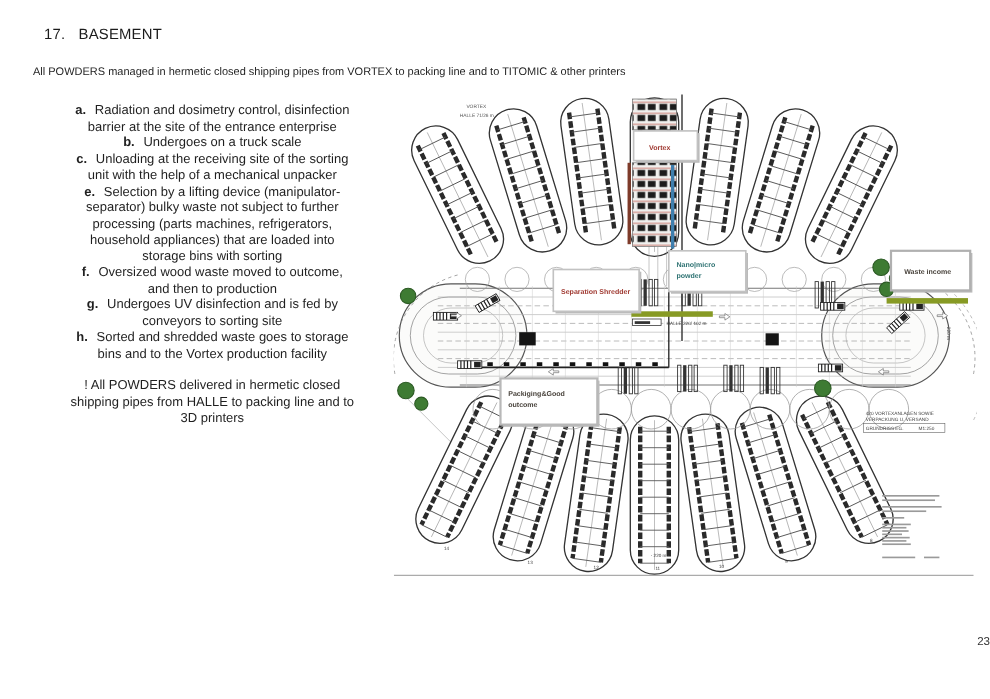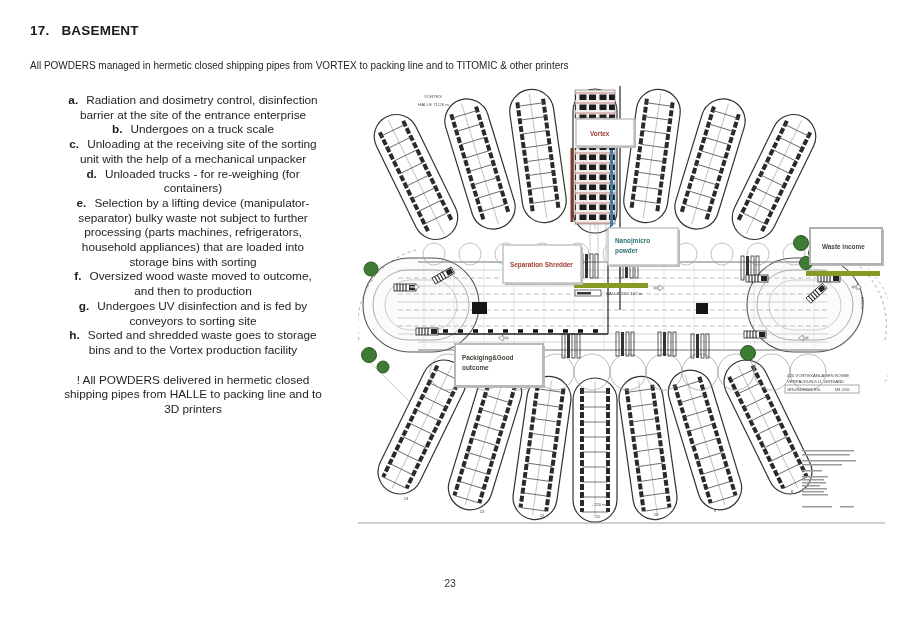--- a/index.html
+++ b/index.html
@@ -1,25 +1,25 @@
 <!DOCTYPE html>
 <html><head>
 <meta charset="utf-8">
 <style>
   html,body{margin:0;padding:0}
   body{width:900px;height:635px;background:#fff;position:relative;overflow:hidden;
        font-family:"Liberation Sans",sans-serif;color:#1f1f1f;}
-  .title{position:absolute;left:30px;top:23px;font-size:13.5px;font-weight:700;color:#1b1b1b;letter-spacing:.2px}
+  .title{position:absolute;left:40px;top:23px;font-size:13.5px;font-weight:400;color:#1b1b1b;letter-spacing:.2px}
   .title .num{margin-right:12px}
   .subtitle{position:absolute;left:30px;top:60px;font-size:10px;color:#1f1f1f}
   .list{position:absolute;left:64px;top:93px;width:258px;text-align:center;
         font-size:11.8px;line-height:14.7px;color:#1f1f1f}
   .li b{font-weight:700;margin-right:8px}
   .note{margin-top:15px}
-  .pagenum{position:absolute;left:0;top:577px;width:900px;text-align:center;font-size:10.5px;color:#333}
+  .pagenum{position:absolute;left:0;top:577px;width:900px;text-align:right;font-size:10.5px;color:#333}
   .plan{position:absolute;left:358px;top:82px}
   svg text{font-family:"Liberation Sans",sans-serif}
   .tiny{fill:#555;font-size:4.4px}
   .ann{fill:#3d3d3d;font-size:4.3px}
   .podnum{fill:#444;font-size:4.2px;text-anchor:middle}
   .boxlabel-red{fill:#a03b33;font-size:6.4px;font-weight:700}
   .boxlabel-teal{fill:#2e7272;font-size:6.4px;font-weight:600}
   .boxlabel-dark{fill:#4a443d;font-size:6.4px;font-weight:600}
 </style>
 </head>
@@ -27,21 +27,20 @@
 
 <div class="title">
   <span class="num">17.</span><span>BASEMENT</span>
 </div>
 <div class="subtitle">All POWDERS managed in hermetic closed shipping pipes from VORTEX to packing line and to TITOMIC &amp; other printers</div>
 
 <div class="list">
   <div class="li"><b>a.</b><span>Radiation and dosimetry control, disinfection barrier at the site of the entrance enterprise</span></div>
   <div class="li"><b>b.</b><span>Undergoes on a truck scale</span></div>
   <div class="li"><b>c.</b><span>Unloading at the receiving site of the sorting unit with the help of a mechanical unpacker</span></div>
-  <div class="li"><b>d.</b><span>Unloaded trucks - for re-weighing (for containers)</span></div>
   <div class="li"><b>e.</b><span>Selection by a lifting device (manipulator-separator) bulky waste not subject to further processing (parts machines, refrigerators, household appliances) that are loaded into storage bins with sorting</span></div>
   <div class="li"><b>f.</b><span>Oversized wood waste moved to outcome, and then to production</span></div>
   <div class="li"><b>g.</b><span>Undergoes UV disinfection and is fed by conveyors to sorting site</span></div>
   <div class="li"><b>h.</b><span>Sorted and shredded waste goes to storage bins and to the Vortex production facility</span></div>
   <div class="note">! All POWDERS delivered in hermetic closed shipping pipes from HALLE to packing line and to 3D printers</div>
 </div>
 
 <svg class="plan" width="530" height="480" viewBox="0 0 530 480">
   <defs>
     <pattern id="mach" width="20" height="10" patternUnits="userSpaceOnUse">

